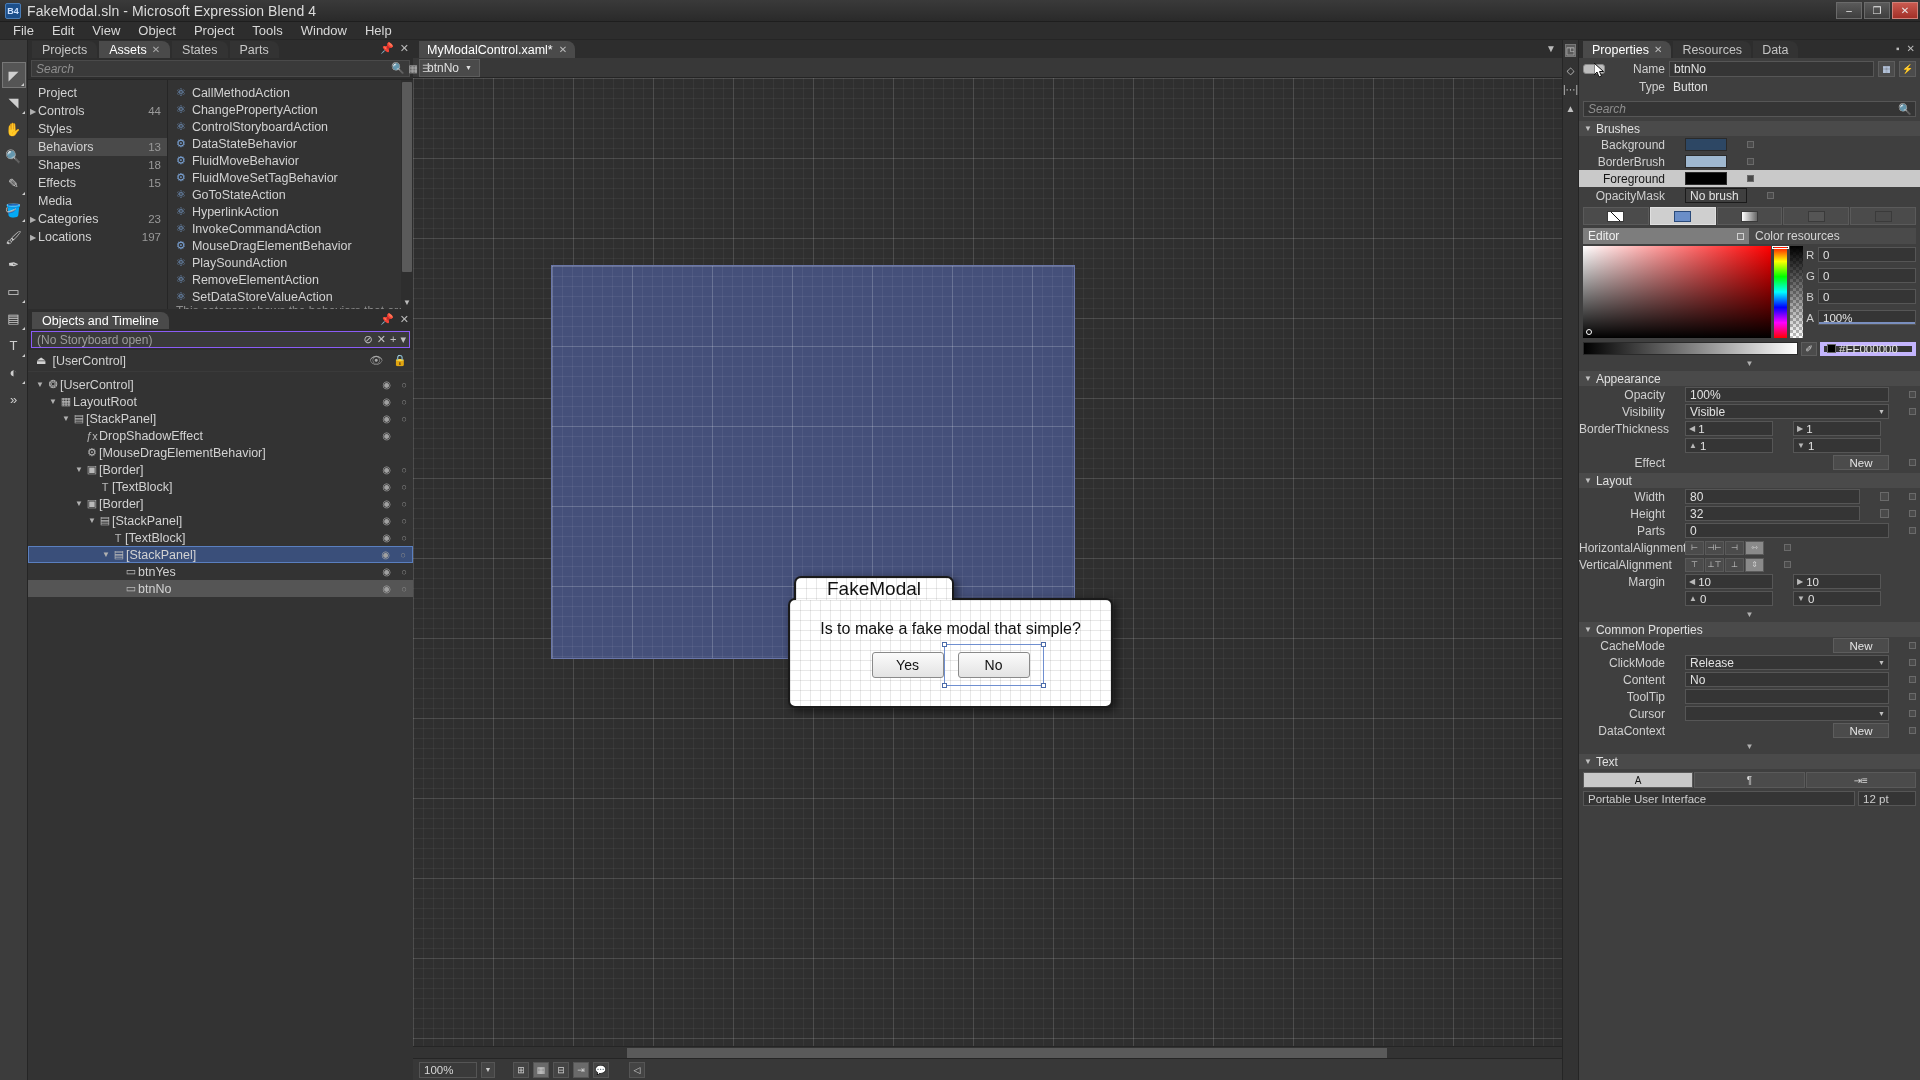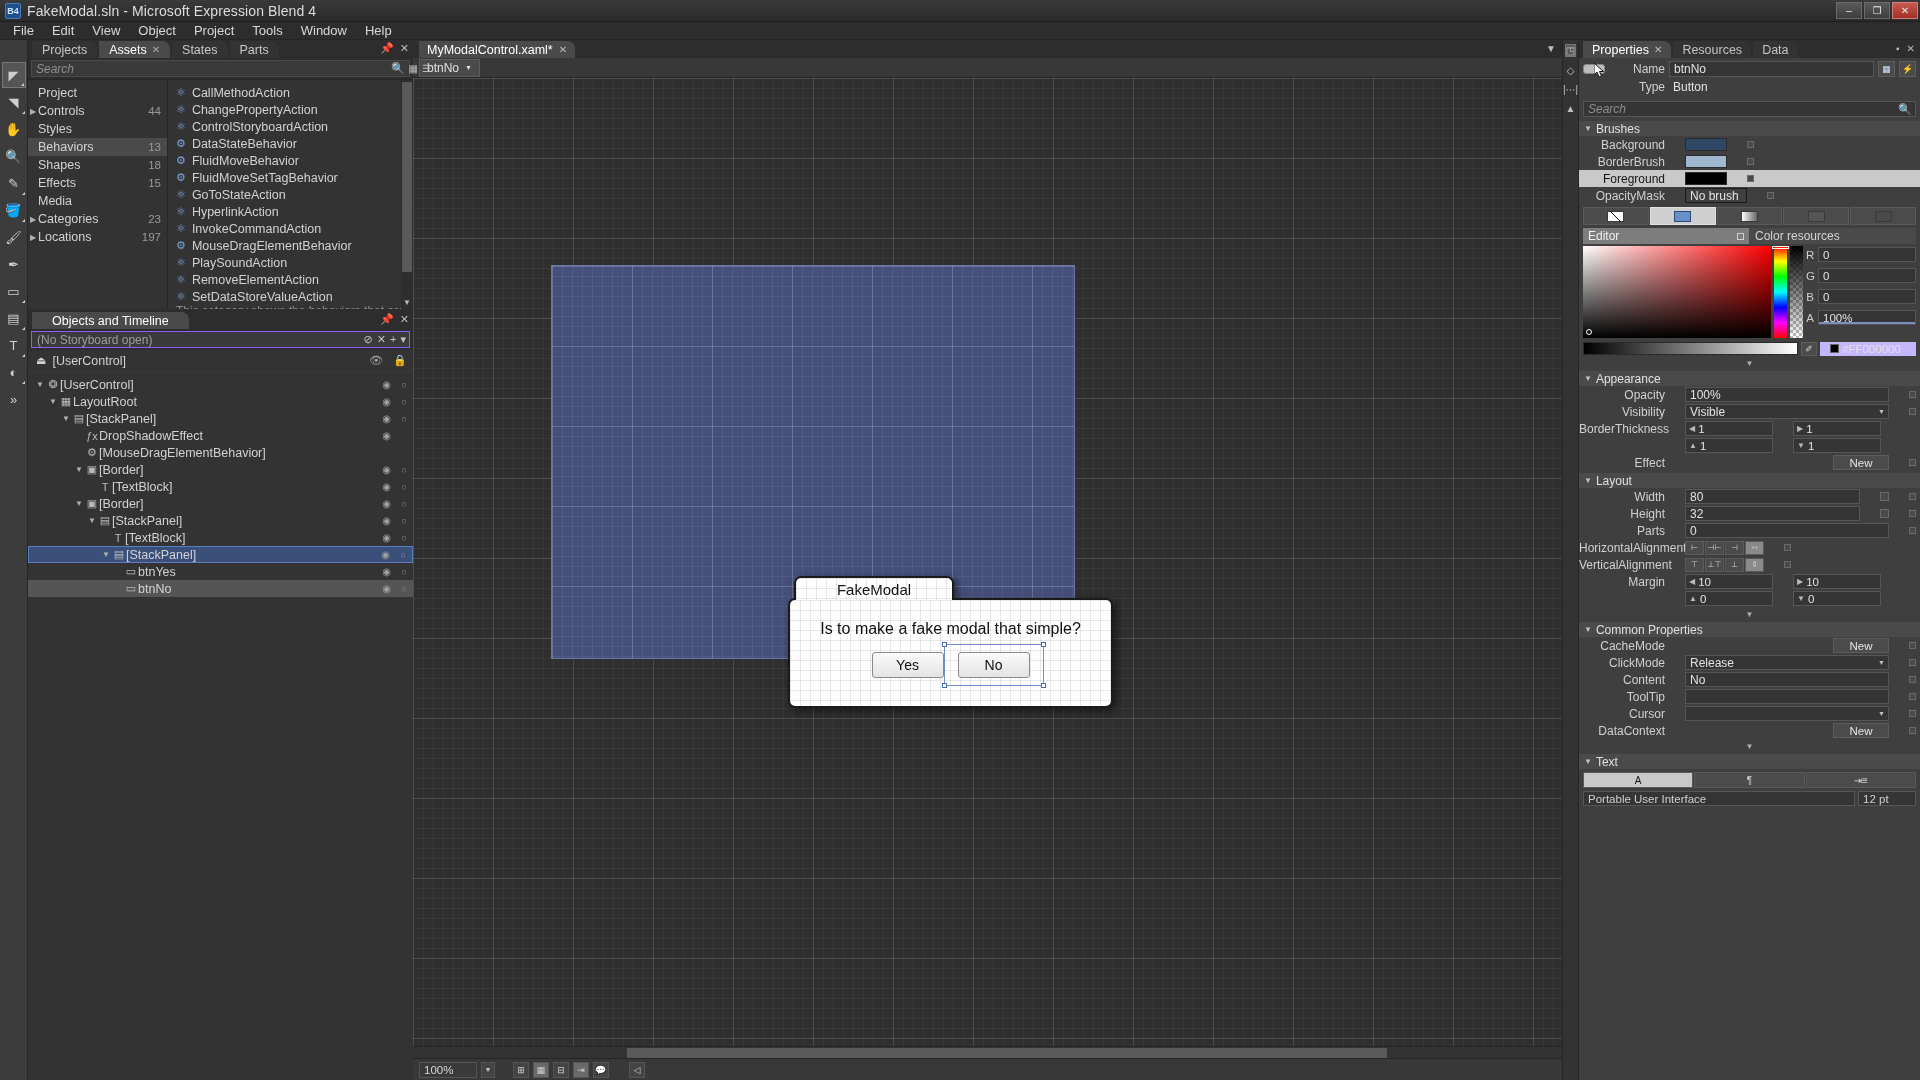--- a/index.html
+++ b/index.html
@@ -110,21 +110,21 @@
   }
   #assets-scroll .thumb { position:absolute; top:2px; left:1px; width:10px; height:190px; background:#5a5a5a; border-radius:1px;}
   #assets-scroll .up, #assets-scroll .dn { position:absolute; left:2px; font-size:8px; color:#bbb;} #assets-scroll .dn { bottom:2px;}
 
   
   #ot-header {
     height:18px; display:flex; align-items:flex-end; background:#2d2d2d;
     padding-left:4px; position:relative; margin-top:2px;
   }
   #ot-tab {
-    background:#4a4a4a; color:#fff; font-size:12.5px; padding:2px 20px;
+    background:#4a4a4a; color:#fff; font-size:12.5px; padding:2px 10px;
     border-radius:0 8px 0 0; height:17px; display:flex; align-items:center;
   }
   #storyboard-row {
     height:17px; margin:2px 3px; background:#3a3a3a; border:1px solid #8b5cf6;
     display:flex; align-items:center; padding:0 5px; font-size:12px; color:#9d9d9d;
     position:relative;
   }
   #storyboard-row .btns { position:absolute; right:3px; display:flex; gap:4px; color:#c0c0c0; font-size:11px; }
 
   #tree-head {
@@ -185,21 +185,21 @@
       linear-gradient(to bottom, rgba(255,255,255,.06) 1px, transparent 1px),
       linear-gradient(to right, rgba(255,255,255,.14) 1px, transparent 1px),
       linear-gradient(to bottom, rgba(255,255,255,.14) 1px, transparent 1px);
     background-size:10px 10px,10px 10px,80px 80px,80px 80px;
   }
   #modal-shell { position:absolute; left:236px; top:310px; filter:drop-shadow(3px 3px 4px rgba(0,0,0,.55)); }
   #modal-title {
     width:160px; height:24px; background:#fff; border:2px solid #1a1a1a;
     border-bottom:none; border-radius:7px 7px 0 0; margin-left:6px;
     display:flex; align-items:center; justify-content:center;
-    font-size:15px; color:#111; position:relative; z-index:3;
+    font-size:19px; color:#111; position:relative; z-index:3;
     background-image:
       linear-gradient(to right, rgba(0,0,0,.09) 1px, transparent 1px),
       linear-gradient(to bottom, rgba(0,0,0,.09) 1px, transparent 1px);
     background-size:10px 10px,10px 10px;
   }
   #modal-body {
     width:325px; height:110px; background:#fff; border:2px solid #1a1a1a;
     border-radius:7px; margin-top:-2px; position:relative;
     display:flex; flex-direction:column; align-items:center;
     background-image:
@@ -334,21 +334,21 @@
   .rgba-row .v {
     flex:1; height:15px; background:#353535; border:1px solid #565656;
     font-size:11.5px; color:#e2e2e2; display:flex; align-items:center; padding-left:4px;
     position:relative;
   }
   .rgba-row .v .bar { position:absolute; left:0; bottom:0; height:2px; background:#7a8fbf; }
 
   #color-bottom { display:flex; margin:3px 4px 0 4px; gap:3px; align-items:center; height:15px;}
   #grad-strip { flex:1; height:13px; background:linear-gradient(to right,#000,#fff); border:1px solid #2a2a2a;}
   #eyedrop { width:16px;height:14px;background:#4b4b4b;border:1px solid #5d5d5d;display:flex;align-items:center;justify-content:center;font-size:9px;color:#d0d0d0;}
-  #hexfield { width:96px;height:14px;background:#353535;border:7px solid #c4b5fd;font-size:11.5px;color:#e2e2e2;display:flex;align-items:center;padding-left:3px;gap:3px;}
+  #hexfield { width:96px;height:14px;background:#353535;border:4px solid #c4b5fd;font-size:11.5px;color:#e2e2e2;display:flex;align-items:center;padding-left:3px;gap:3px;}
   #hexfield .sq { width:9px;height:9px;background:#000;border:1px solid #666;}
 
   .collapse-bar { height:11px; display:flex; align-items:center; justify-content:center; color:#b0b0b0; font-size:8px; margin-top:2px;}
 
   .align-row { display:flex; gap:1px; }
   .abtn { width:19px;height:14px;background:#4b4b4b;border:1px solid #5a5a5a; display:flex;align-items:center;justify-content:center;font-size:8px;color:#d0d0d0;}
   .abtn.on { background:#8a8a8a; }
   .numfield {
     width:88px;height:15px;background:#353535;border:1px solid #565656;
     display:flex;align-items:center;gap:3px;padding-left:3px;font-size:11.5px;color:#e2e2e2;

